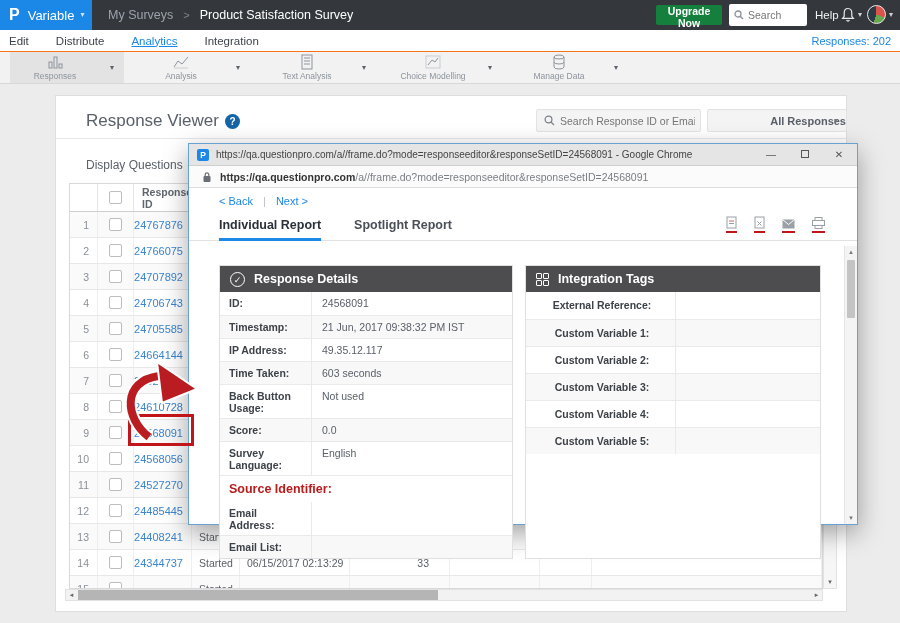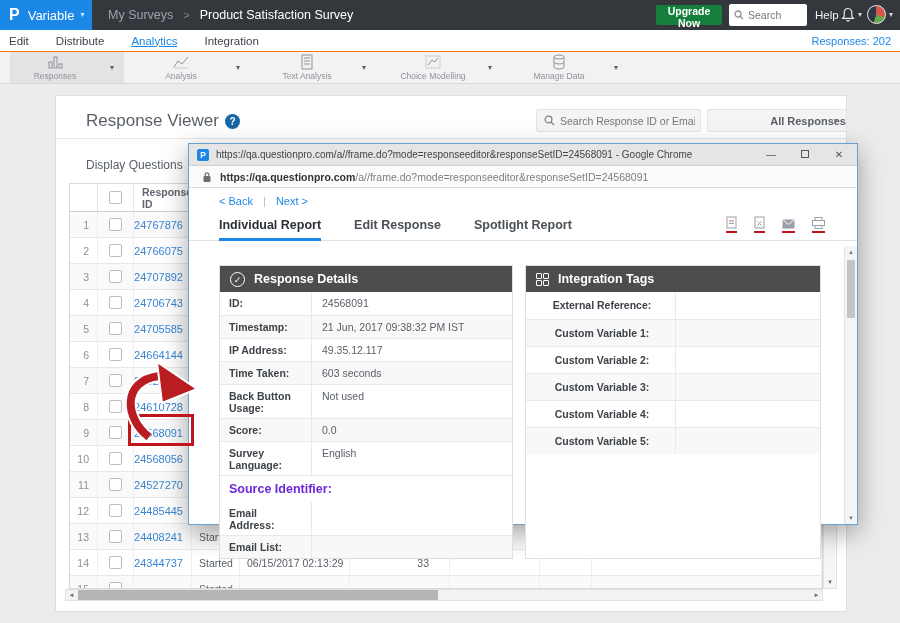--- a/index.html
+++ b/index.html
@@ -111,21 +111,21 @@
   .dp-header { height:26px; background:#4d4d50; color:#fff; font-size:12.5px; font-weight:bold; display:flex; align-items:center; padding-left:10px; }
   .check-circle { width:15px; height:15px; border:1.5px solid #fff; border-radius:50%; font-size:9px; text-align:center; line-height:14px; margin-right:9px; font-weight:normal; }
   .puzzle-ic { width:13px; height:13px; margin-right:9px; display:grid; grid-template-columns:6px 6px; grid-template-rows:6px 6px; gap:1px; }
   .puzzle-ic span { border:1px solid #fff; border-radius:1px; }
   .drow { display:flex; border-top:1px solid #e9e9e9; min-height:23px; }
   .drow:first-child { border-top:none; }
   .drow:nth-child(even) { background:#f8f8f8; }
   .dlabel { width:92px; flex:0 0 auto; padding:5px 6px 4px 9px; font-size:10.5px; font-weight:bold; color:#3c4248; border-right:1px solid #e9e9e9; }
   .it .dlabel { width:150px; }
   .dval { padding:5px 8px 4px 10px; font-size:10.5px; color:#5a6069; }
-  .dsection { border-top:1px solid #e9e9e9; padding:6px 9px; font-size:12.5px; font-weight:bold; color:#6d28d9; min-height:26px; }
+  .dsection { border-top:1px solid #e9e9e9; padding:6px 9px; font-size:12.5px; font-weight:bold; color:#b91c1c; min-height:26px; }
   .it .drow { min-height:27px; }
   .it .dlabel, .it .dval { padding-top:7px; }
 
   
   .pscroll { position:absolute; right:0; top:102px; bottom:0; width:13px; background:#f4f4f4; border-left:1px solid #e5e5e5; }
   .pscroll .arr { position:absolute; left:0; width:12px; height:12px; color:#777; font-size:7px; text-align:center; line-height:12px; cursor:pointer; }
   .pscroll .arr.down { bottom:0; }
   .pscroll .pthumb { position:absolute; left:2px; top:14px; width:8px; height:58px; background:#c4c4c4; border-radius:1px; cursor:pointer; }
 
   
@@ -533,21 +533,20 @@
     </div>
 
     <div class="backnext">
       <span class="bn-link">&lt; Back</span>
       <span class="bn-sep">|</span>
       <span class="bn-link">Next &gt;</span>
     </div>
 
     <div class="tabs-row">
       <span class="ptab active">Individual Report</span>
-      <span class="ptab">Edit Response</span>
       <span class="ptab">Spotlight Report</span>
       <span class="export-icons">
         <span class="exp">
             <svg class="icon-svg" width="11" height="13" viewBox="0 0 11 13">
               <rect x="1" y="1" width="9" height="11" fill="none" stroke="#9aa0a6"></rect>
               <line x1="3" y1="5" x2="8" y2="5" stroke="#c96a6a"></line>
               <line x1="3" y1="7.5" x2="8" y2="7.5" stroke="#9aa0a6"></line>
             </svg>
           </span>
         <span class="exp">

